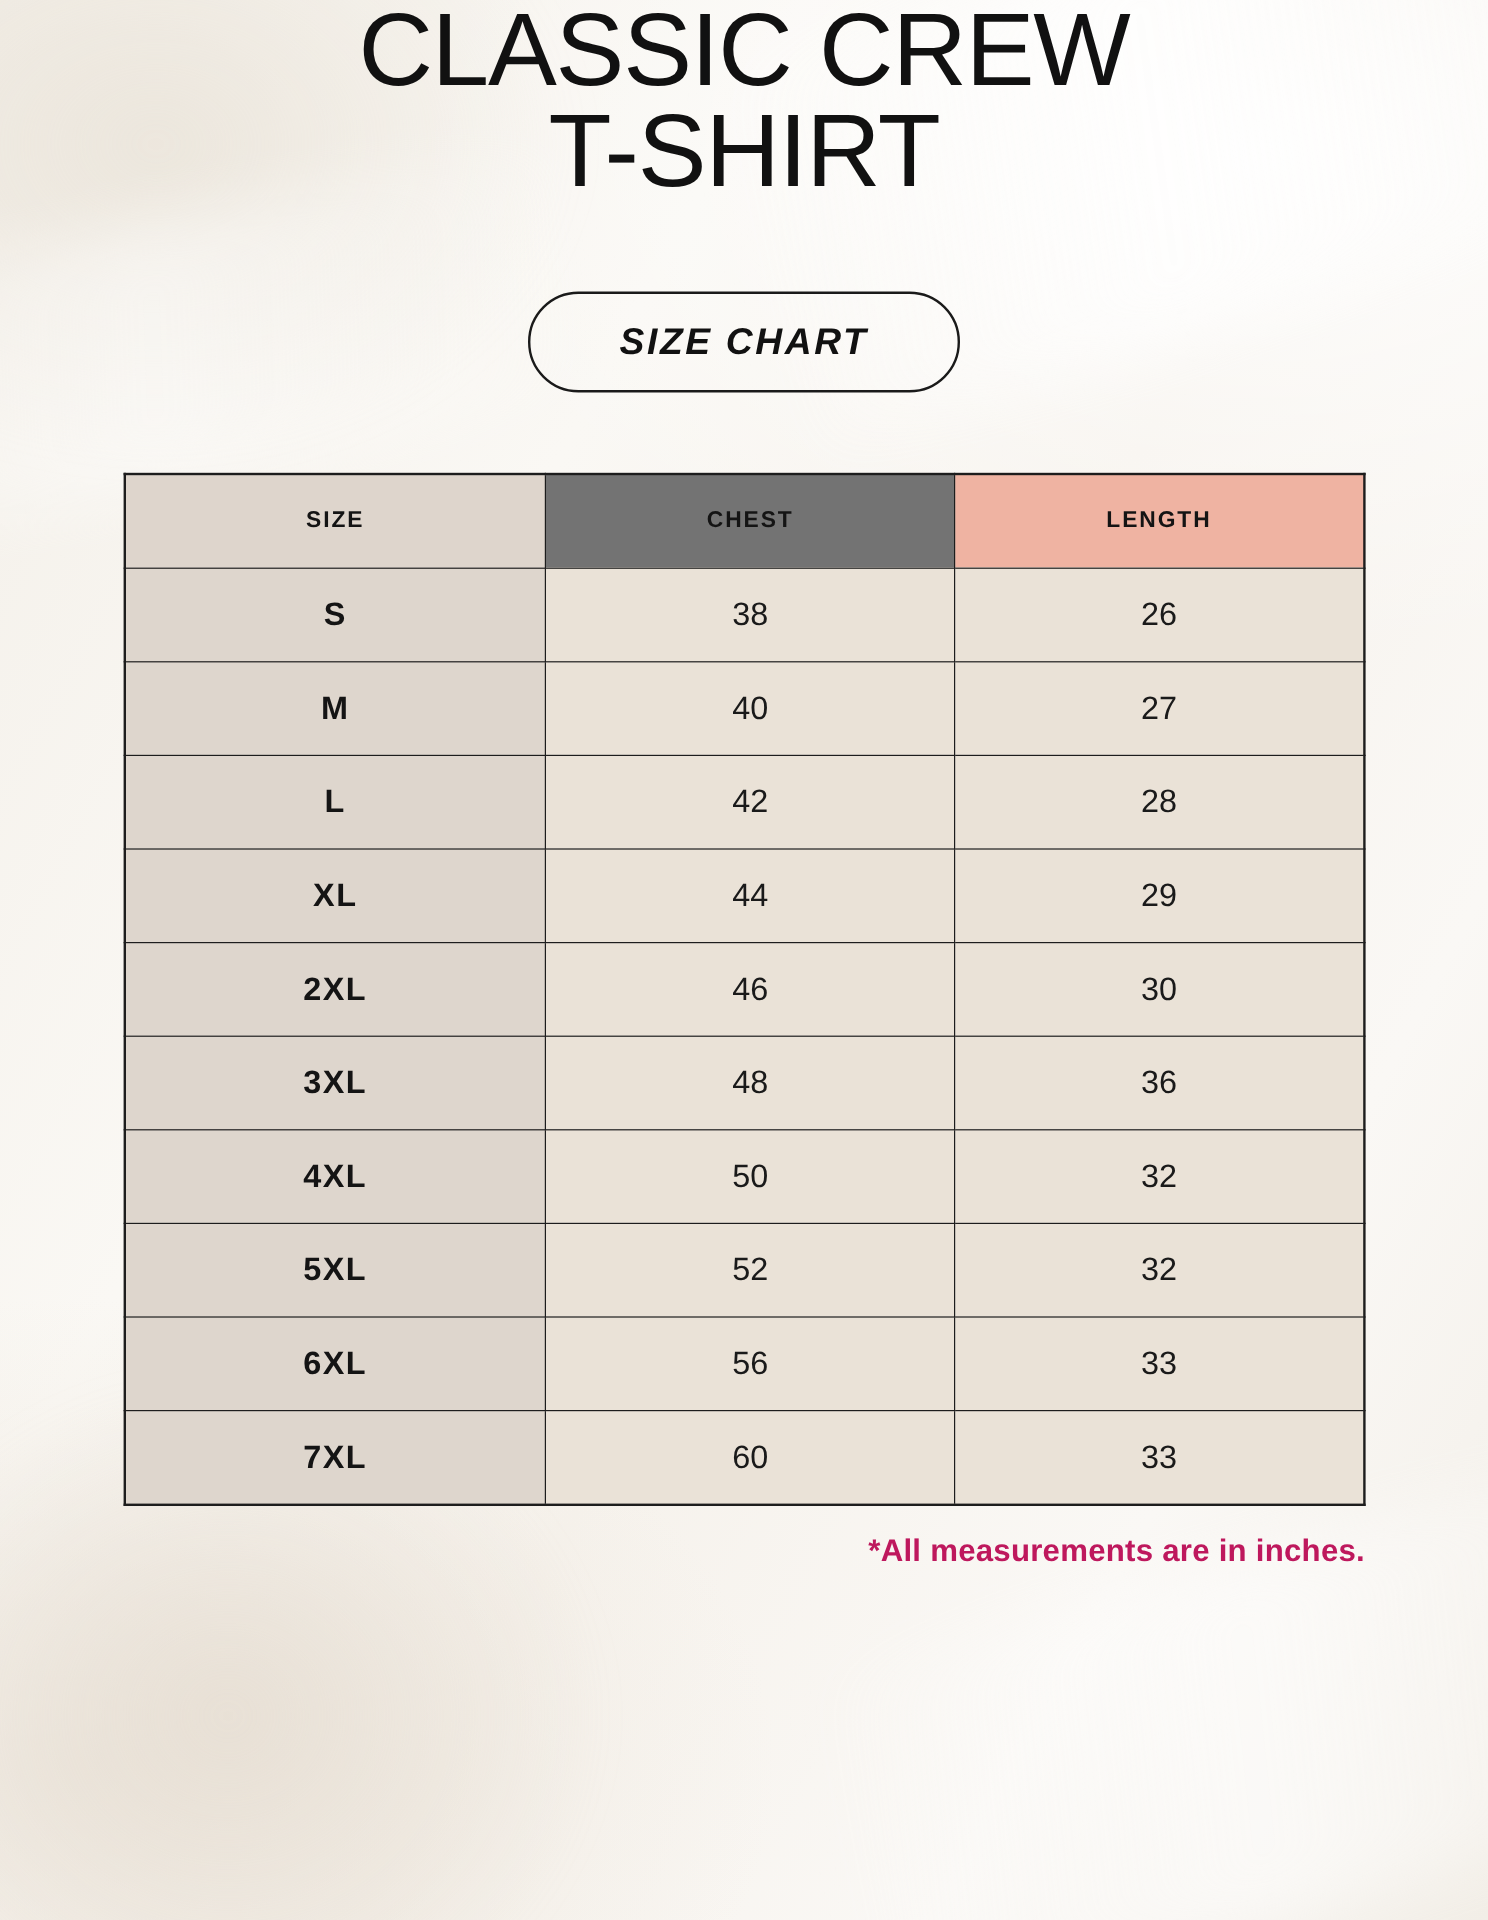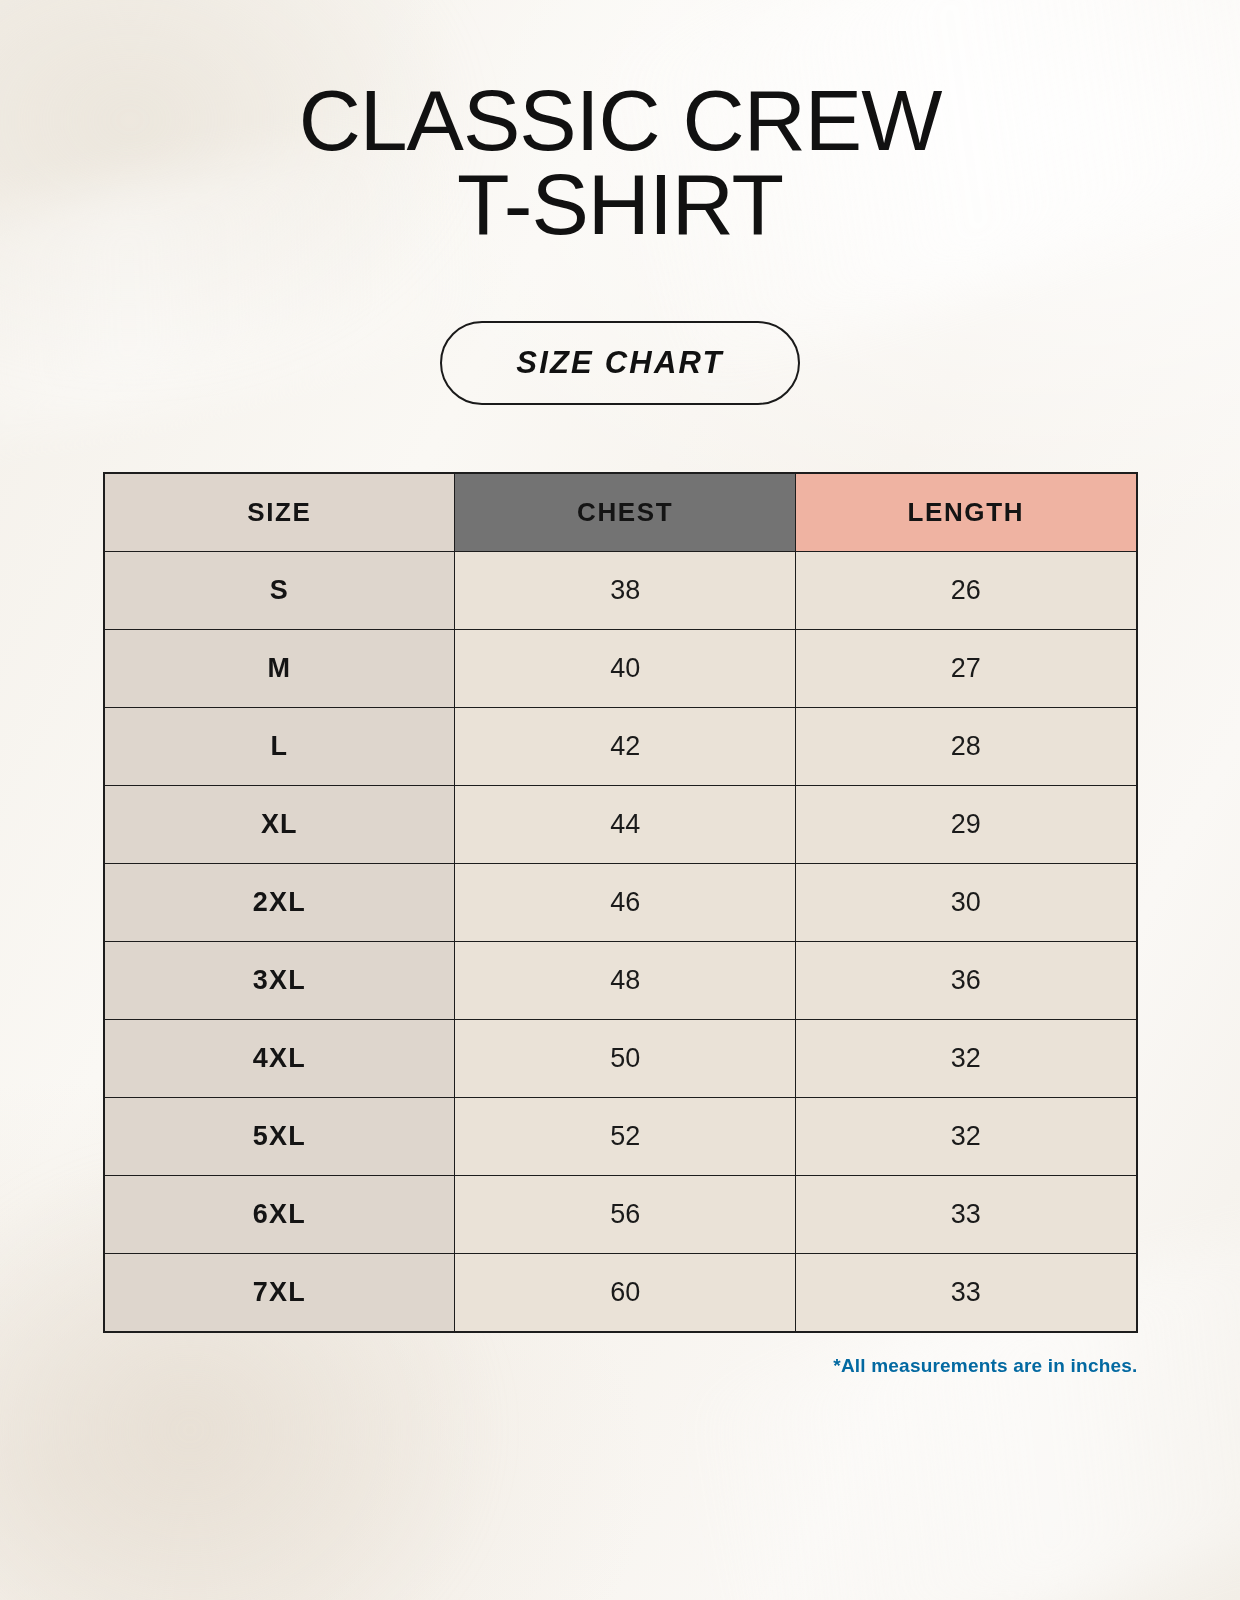--- a/index.html
+++ b/index.html
@@ -50,21 +50,20 @@
   .page {
     position: relative;
     z-index: 2;
     width: 1240px;
     height: 1600px;
     box-sizing: border-box;
   }
 
   .title {
     margin: 0;
-    padding-top: 78px;
     text-align: center;
     font-size: 86px;
     line-height: 0.98;
     letter-spacing: -1px;
     font-weight: 400;
     color: #111111;
     font-family: "Liberation Sans", sans-serif;
   }
   .title .line2 { display: block; }
 
@@ -100,21 +99,21 @@
   table.size-table col.c-length { width: 33%; }
 
   table.size-table th,
   table.size-table td {
     border: 1px solid #1d1d1d;
     text-align: center;
     height: 77px;
     padding: 0;
   }
   thead th {
-    font-size: 26px;
+    font-size: 19px;
     letter-spacing: 1.6px;
     font-weight: 700;
     color: #141414;
   }
   thead th.h-size { background: #ded5cc; }
   thead th.h-chest { background: #737373; }
   thead th.h-length { background: #efb3a2; }
 
   tbody td.cell-size {
     background: #ded6cd;
@@ -127,23 +126,23 @@
     background: #eae2d7;
     font-weight: 400;
     font-size: 27px;
     color: #1a1a1a;
   }
 
   .footnote {
     width: 1035px;
     margin: 22px auto 0;
     text-align: right;
-    font-size: 19px;
-    font-weight: 700;
-    color: #0369a1;
+    font-size: 26px;
+    font-weight: 700;
+    color: #be185d;
     letter-spacing: 0.2px;
   }
 </style>
 </head>
 <body>
 
 <div class="bg-wash"></div>
 <div class="shade-b"></div>
 <div class="shade-a"></div>
 <div class="bg-streak streak-a"></div>

